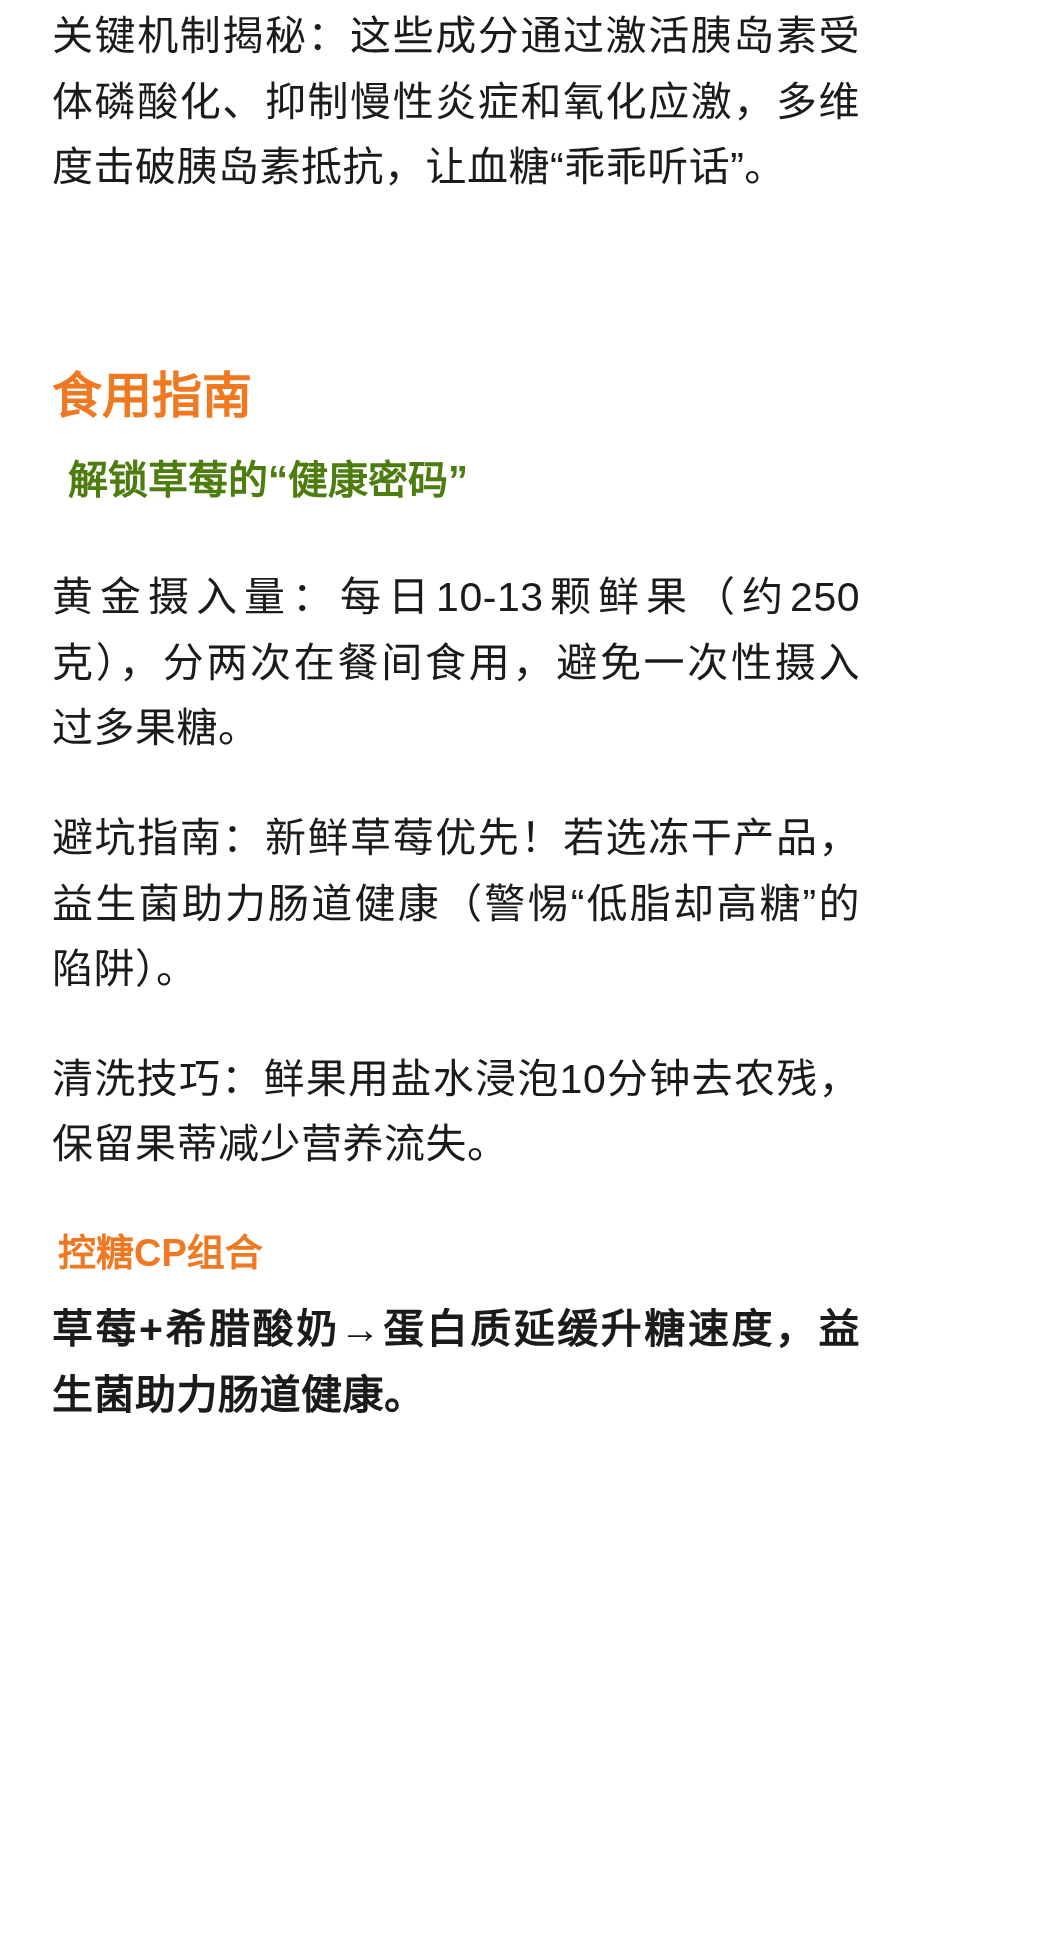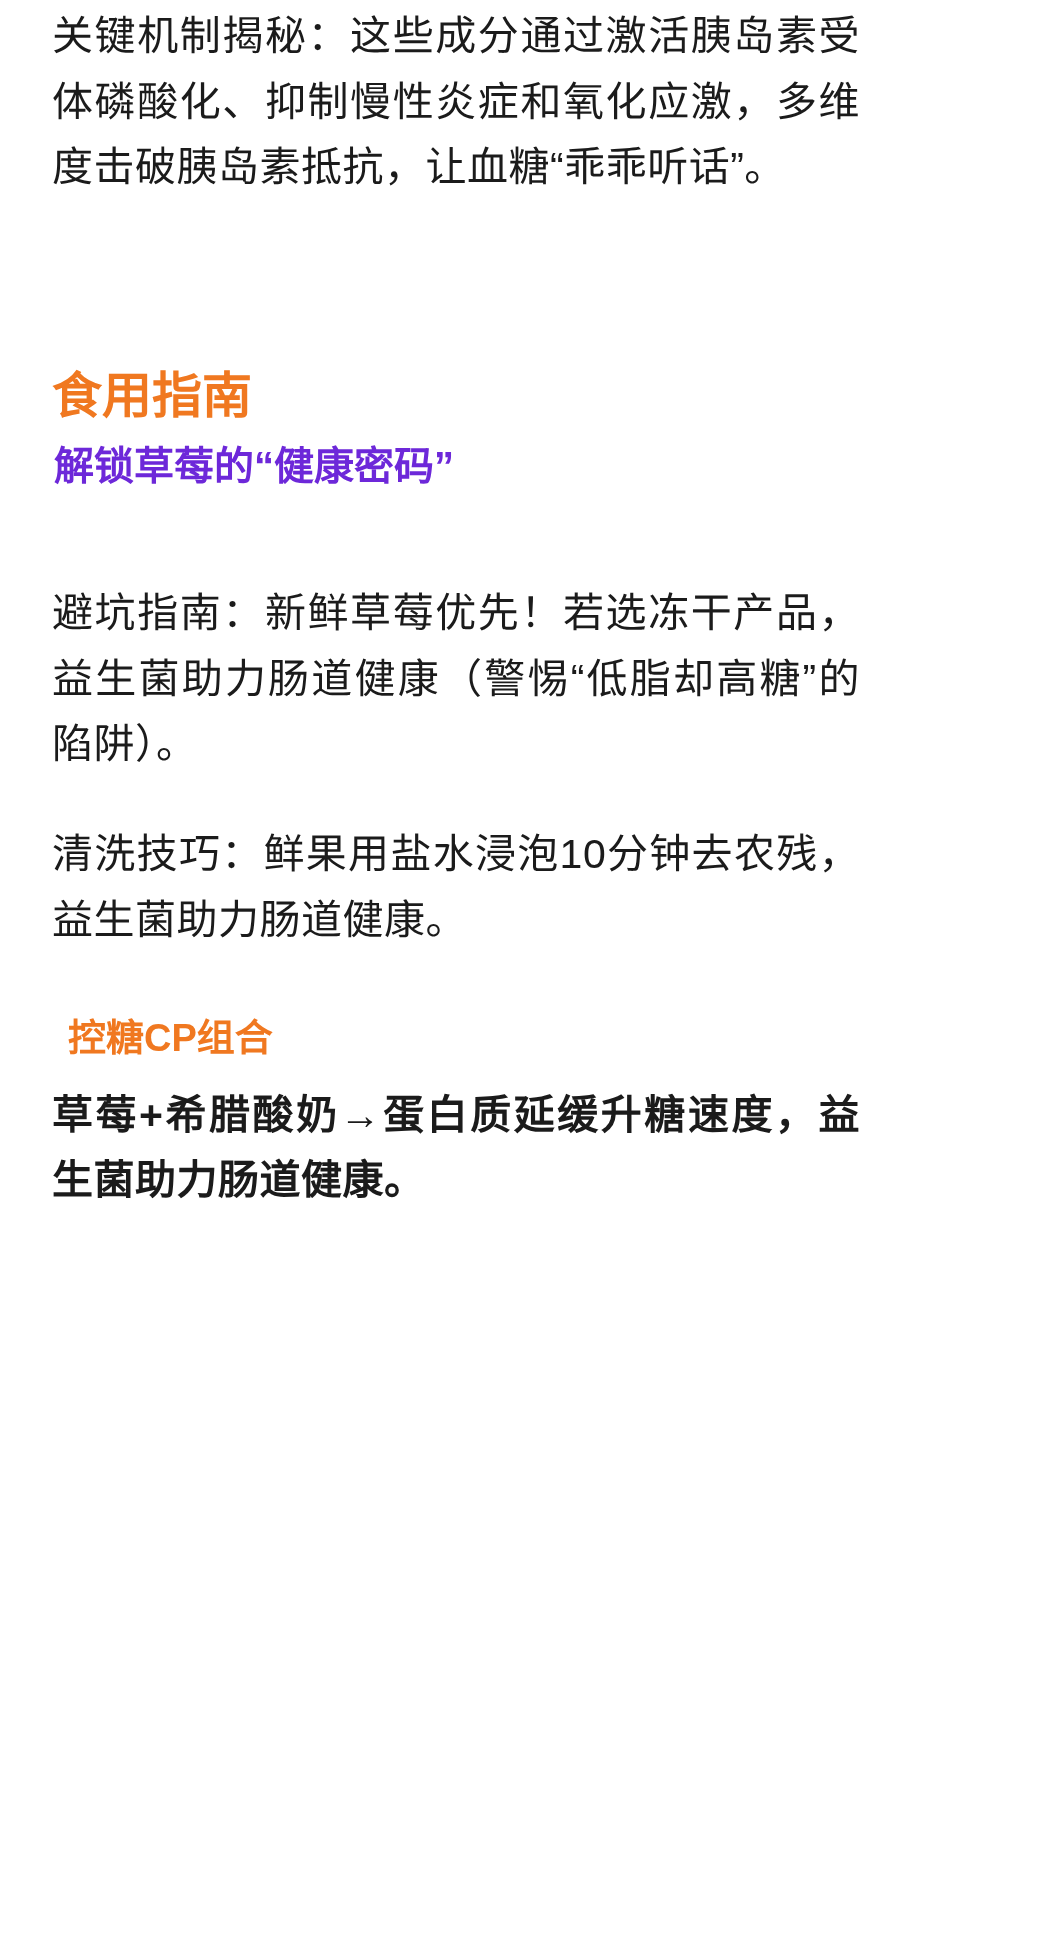--- a/index.html
+++ b/index.html
@@ -50,30 +50,30 @@
     line-height: 1.25;
     font-weight: 700;
     color: #f07820;
     margin: 0;
     padding-top: 16px;
   }
   .section-subtitle {
     font-size: 40px;
     line-height: 1.25;
     font-weight: 700;
-    color: #6d28d9;
-    margin: 2px;
+    color: #4d7c0f;
+    margin: 16px;
     padding-top: 12px;
   }
   .subhead {
     font-size: 38px;
     line-height: 1.35;
     font-weight: 700;
     color: #f07820;
-    margin: 16px;
+    margin: 6px;
   }
   .tight {
     margin-top: 18px;
     font-weight: bold;
   }
 </style>
 </head>
 <body>
 
 <div class="page">
@@ -82,28 +82,29 @@
 
   <div class="spacer-lg"></div>
 
   <div>
     <div class="section-title">食用指南</div>
     <div class="section-subtitle">解锁草莓的“健康密码”</div>
   </div>
 
   <div class="spacer-md"></div>
 
+  <p class="para">黄金摄入量：每日10-13颗鲜果（约250克），分两次在餐间食用，避免一次性摄入过多果糖。</p>
 
   <div class="spacer-md"></div>
 
   <p class="para">避坑指南：新鲜草莓优先！若选冻干产品，益生菌助力肠道健康（警惕“低脂却高糖”的陷阱）。</p>
 
   <div class="spacer-md"></div>
 
-  <p class="para">清洗技巧：鲜果用盐水浸泡10分钟去农残，益生菌助力肠道健康。</p>
+  <p class="para">清洗技巧：鲜果用盐水浸泡10分钟去农残，保留果蒂减少营养流失。</p>
 
   <div class="spacer-md"></div>
 
   <div class="subhead">控糖CP组合</div>
 
   <p class="para tight">草莓+希腊酸奶→蛋白质延缓升糖速度，益生菌助力肠道健康。</p>
 
   <div class="spacer-md"></div>
 
 

